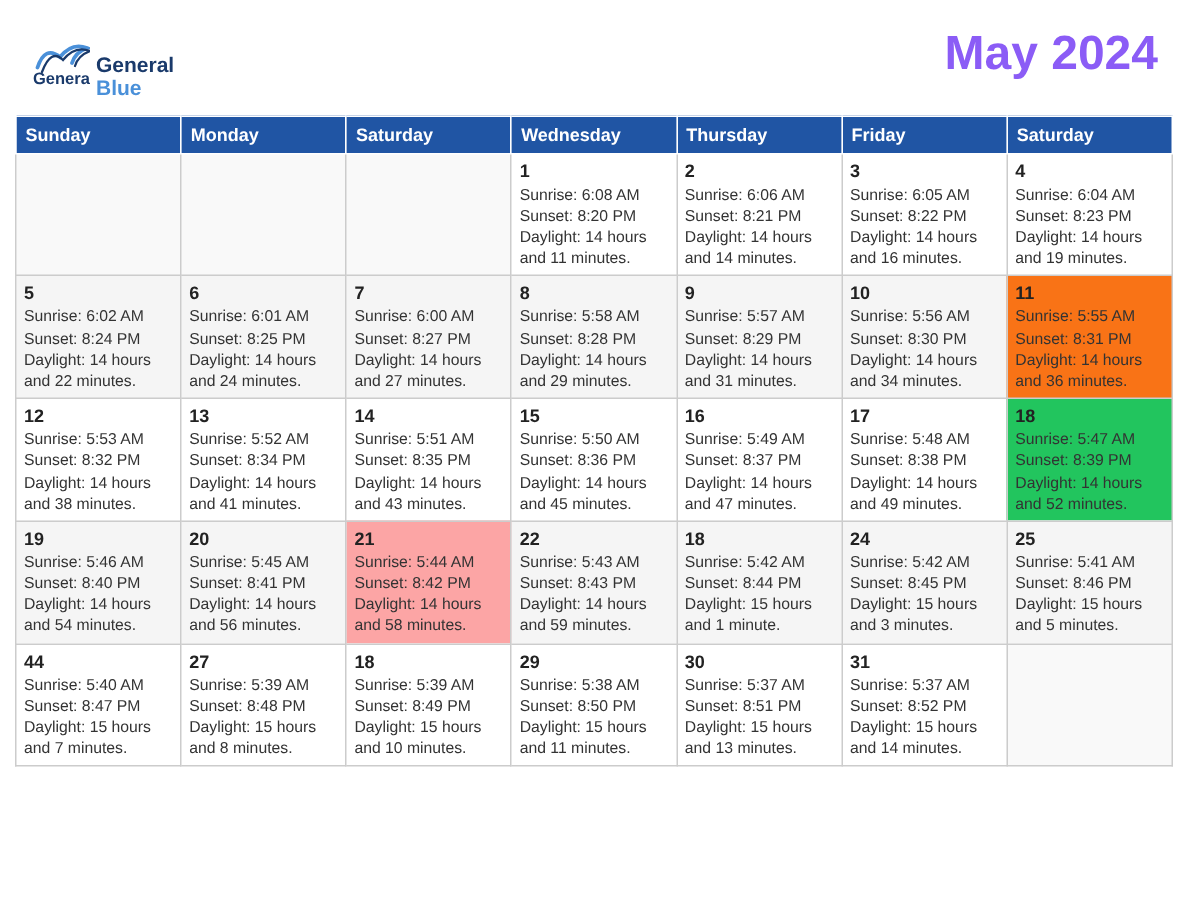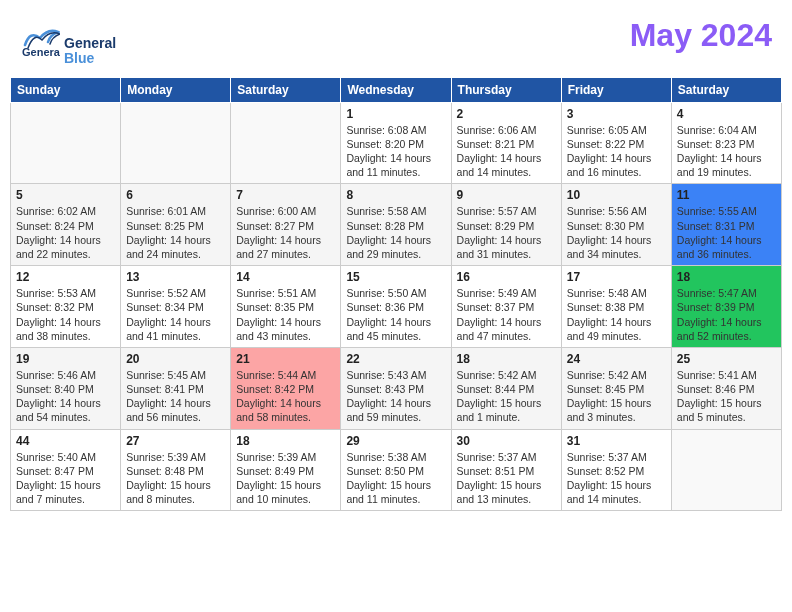--- a/index.html
+++ b/index.html
@@ -156,21 +156,21 @@
           <div class="day-detail">Sunrise: 5:58 AM<br>Sunset: 8:28 PM<br>Daylight: 14 hours and 29 minutes.</div>
         </td>
         <td style="background: rgb(245, 245, 245);">
           <span class="day-number">9</span>
           <div class="day-detail">Sunrise: 5:57 AM<br>Sunset: 8:29 PM<br>Daylight: 14 hours and 31 minutes.</div>
         </td>
         <td style="background: rgb(245, 245, 245);">
           <span class="day-number">10</span>
           <div class="day-detail">Sunrise: 5:56 AM<br>Sunset: 8:30 PM<br>Daylight: 14 hours and 34 minutes.</div>
         </td>
-        <td style="background: #3b82f6;">
+        <td style="background: #f97316;">
           <span class="day-number">11</span>
           <div class="day-detail">Sunrise: 5:55 AM<br>Sunset: 8:31 PM<br>Daylight: 14 hours and 36 minutes.</div>
         </td>
       </tr>
       <tr>
         <td style="background: rgb(255, 255, 255);">
           <span class="day-number">12</span>
           <div class="day-detail">Sunrise: 5:53 AM<br>Sunset: 8:32 PM<br>Daylight: 14 hours and 38 minutes.</div>
         </td>
         <td style="background: rgb(255, 255, 255);">

